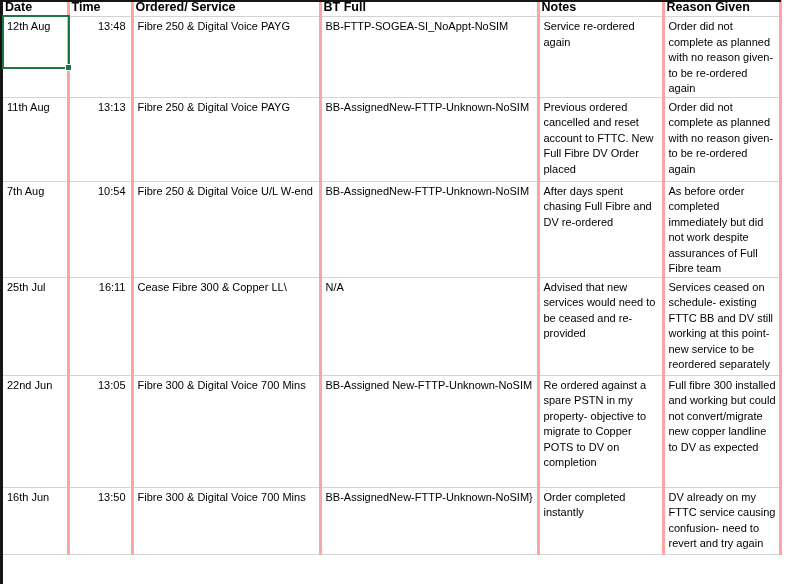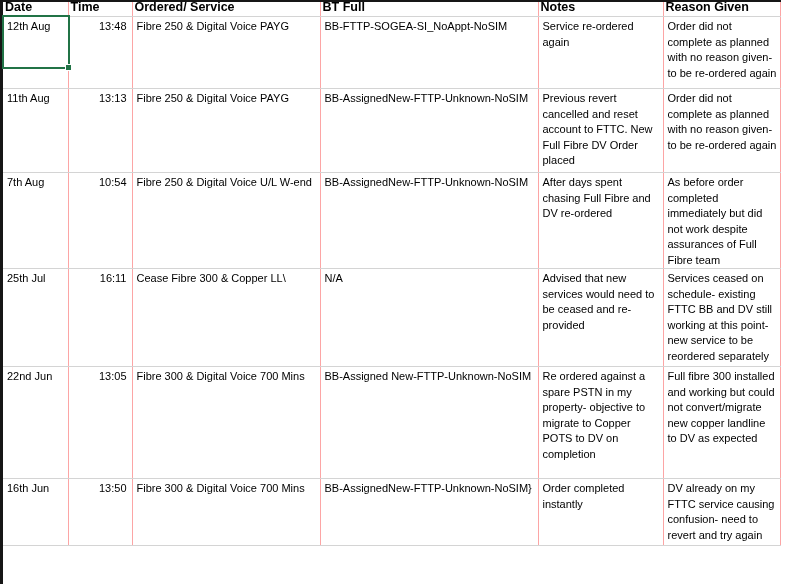--- a/index.html
+++ b/index.html
@@ -12,21 +12,21 @@
   }
   .edge-left{position:absolute;left:0;top:0;width:3px;height:584px;background:#161616;z-index:5;}
   .edge-top{position:absolute;left:0;top:0;width:781px;height:2px;background:#161616;z-index:5;}
   table.grid{
     position:absolute;left:3px;top:0;
     width:777px;
     border-collapse:collapse;
     table-layout:fixed;
   }
   .grid th,.grid td{
-    border-right:1px solid #fca5a5;
+    border-right:3px solid #fca5a5;
     border-bottom:1px solid #d4d4d4;
     vertical-align:top;
     overflow:hidden;
     font-size:11px;
     line-height:15.5px;
     color:#000;
     padding:2px 3px 0 4px;
     word-wrap:break-word;
   }
   .grid th{
@@ -82,21 +82,21 @@
     <td class="c-product">Fibre 250 &amp; Digital Voice PAYG</td>
     <td class="c-btcode">BB-FTTP-SOGEA-SI_NoAppt-NoSIM</td>
     <td class="c-notes">Service re-ordered again</td>
     <td class="c-reason">Order did not complete as planned with no reason given- to be re-ordered again</td>
   </tr>
         <tr style="height: 84px;">
     <td class="c-date">11th Aug</td>
     <td class="c-time">13:13</td>
     <td class="c-product">Fibre 250 &amp; Digital Voice PAYG</td>
     <td class="c-btcode">BB-AssignedNew-FTTP-Unknown-NoSIM</td>
-    <td class="c-notes">Previous revert cancelled and reset account to FTTC. New Full Fibre DV Order placed</td>
+    <td class="c-notes">Previous ordered cancelled and reset account to FTTC. New Full Fibre DV Order placed</td>
     <td class="c-reason">Order did not complete as planned with no reason given- to be re-ordered again</td>
   </tr>
         <tr style="height: 83px;">
     <td class="c-date">7th Aug</td>
     <td class="c-time">10:54</td>
     <td class="c-product">Fibre 250 &amp; Digital Voice U/L W-end</td>
     <td class="c-btcode">BB-AssignedNew-FTTP-Unknown-NoSIM</td>
     <td class="c-notes">After days spent chasing Full Fibre and DV re-ordered</td>
     <td class="c-reason">As before  order completed immediately but did not work despite assurances of Full Fibre team</td>
   </tr>

